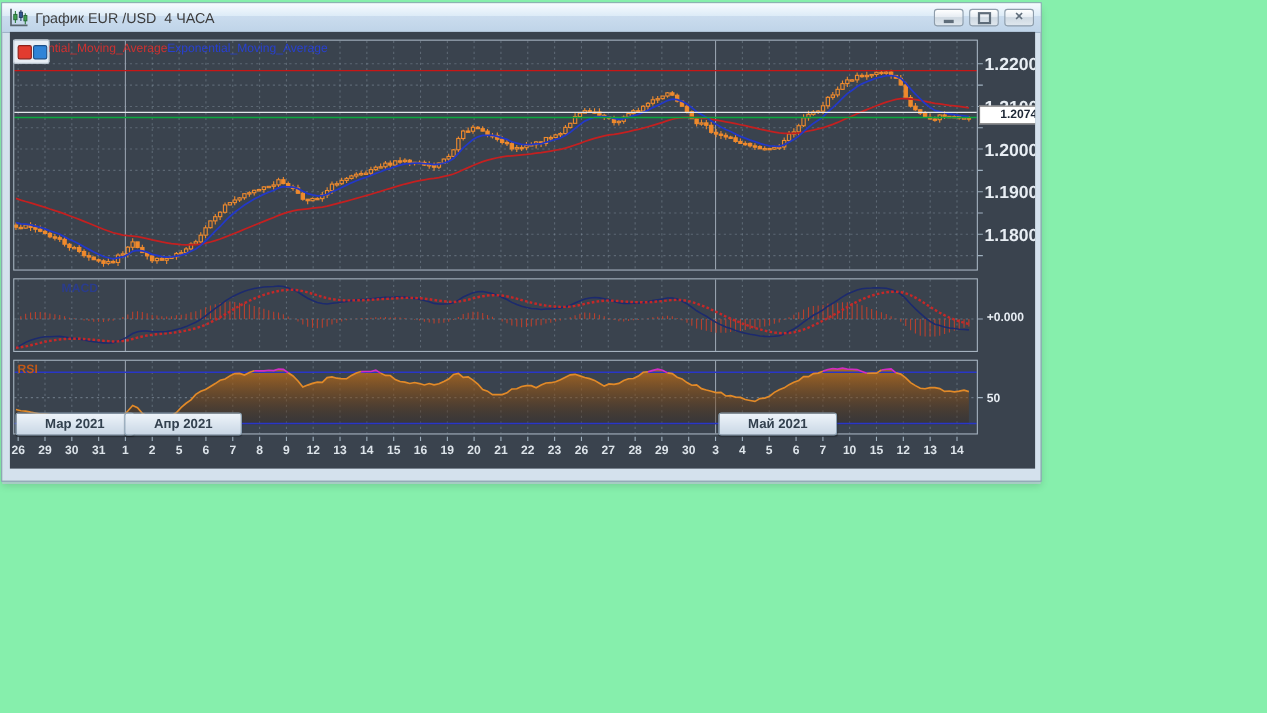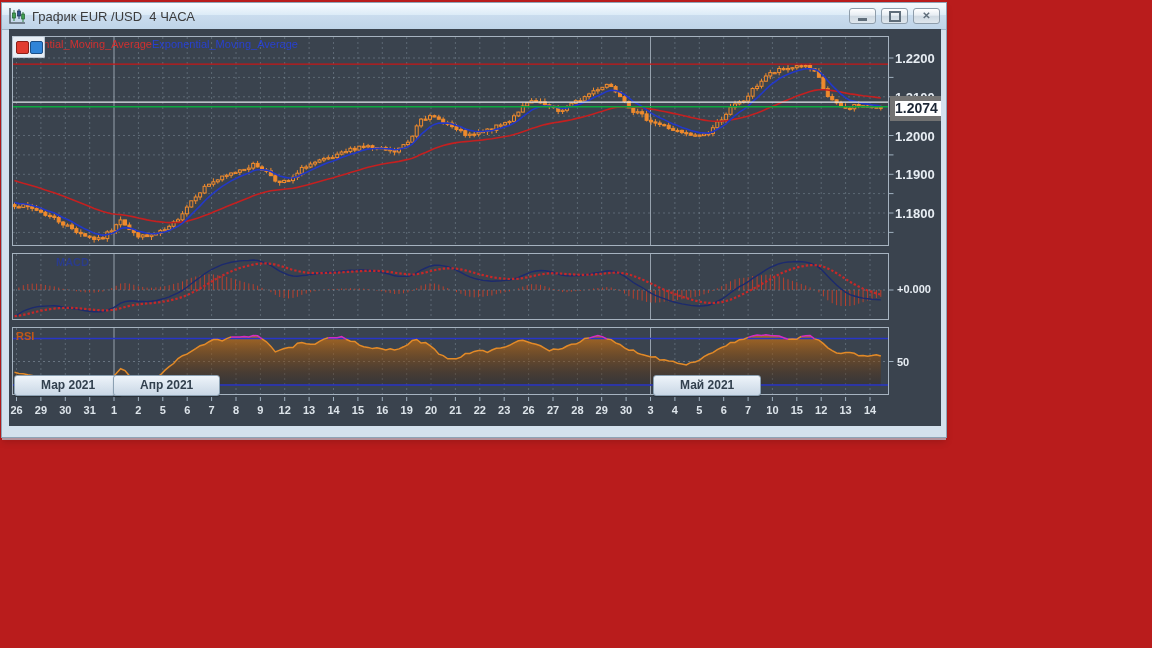--- a/index.html
+++ b/index.html
@@ -1,16 +1,16 @@
 <!DOCTYPE html>
 <html><head>
 <meta charset="utf-8">
 <style>
   html,body{margin:0;padding:0;background:#fff;}
-  .page{position:relative;width:1152px;height:648px;background:#b91c1c;overflow:hidden;
+  .page{position:relative;width:1152px;height:648px;background:#86efac;overflow:hidden;
         font-family:"Liberation Sans",sans-serif;}
   .window{position:absolute;left:2px;top:3px;width:944px;height:434px;background:#d4e1ed;
           outline:1px solid #8fa3b6;box-shadow:0 3px 0 rgba(186,200,214,.7),0 5px 7px rgba(0,0,0,.15);}
   .titlebar{position:absolute;left:0;top:0;width:944px;height:26px;
             background:linear-gradient(#f7fbfe,#dcebf7 45%,#cadcee 46%,#bfd4e8);
             border-bottom:1px solid #9fb4c8;}
   .app-icon{position:absolute;left:6px;top:4px;width:18px;height:18px;}
   .title{position:absolute;left:30px;top:6px;font-size:13px;color:#3c3c3c;white-space:pre;}
   .win-buttons{position:absolute;right:6px;top:5px;display:flex;}
   .wbtn{width:27px;height:16px;border:1px solid #8e9dab;border-radius:3px;margin-left:5px;
@@ -26,28 +26,28 @@
               border-radius:2px;box-shadow:0 0 0 1px #b9c6d2 inset;}
   .ind-btn{position:absolute;top:5px;width:11px;height:11px;border-radius:2px;}
   .ind-btn.red{left:4px;background:#e23c30;border:1px solid #8c1f18;}
   .ind-btn.blue{left:18px;background:#2f84d8;border:1px solid #1b4e86;}
   .legend-label{position:absolute;top:9px;font-size:11px;white-space:nowrap;}
   .legend-label.red{left:36px;width:107px;overflow:hidden;direction:rtl;color:#d03030;}
   .legend-label.blue{left:143px;color:#2840d0;}
   .panel-label{position:absolute;font-size:11px;font-weight:bold;}
   .panel-label.macd{left:7px;top:227px;color:#2a3c8c;padding-left:40px;}
   .panel-label.rsi{left:7px;top:301px;color:#c05818;}
-  .plabel{position:absolute;left:886px;color:#e7edf3;font-size:13px;font-weight:600;width:50px;}
+  .plabel{position:absolute;left:886px;color:#e7edf3;font-size:16px;font-weight:600;width:50px;}
   .dlabel{position:absolute;top:375px;color:#dde4ea;font-size:11px;font-weight:600;width:22px;text-align:center;}
   .side-label{position:absolute;left:888px;color:#e7edf3;font-size:11px;font-weight:600;}
   .side-label.macd0{top:254px;}
   .side-label.rsi50{top:327px;}
   .price-box{position:absolute;left:881px;top:67px;width:52px;height:15px;background:#ffffff;
-             border:5px solid #737373;color:#1d2735;font-size:14px;font-weight:600;
-             line-height:15px;text-align:left;z-index:5;}
+             border:1px solid #737373;color:#1d2735;font-size:11px;font-weight:600;
+             line-height:15px;text-align:right;z-index:5;}
   .badge{position:absolute;top:346px;height:19px;line-height:19px;padding:0 26px;
          background:linear-gradient(#eef4fa,#c9d7e5);border:1px solid #8ba0b2;border-radius:3px;
          color:#32404e;font-size:12px;font-weight:bold;box-shadow:0 1px 1px rgba(0,0,0,.3);z-index:4;}
   .badge.mar{left:5px;} .badge.apr{left:104px;text-align:center;} .badge.may{left:644px;}
 </style>
 </head>
 <body>
 
 <div class="page">
   <div class="window">

